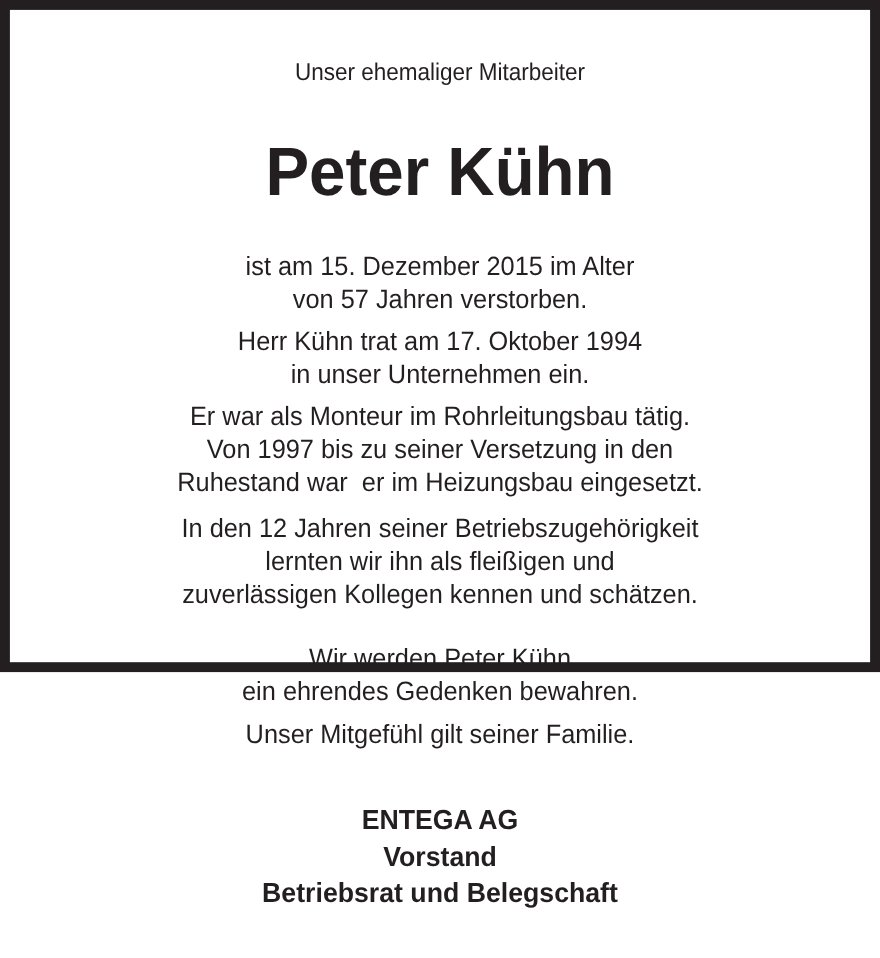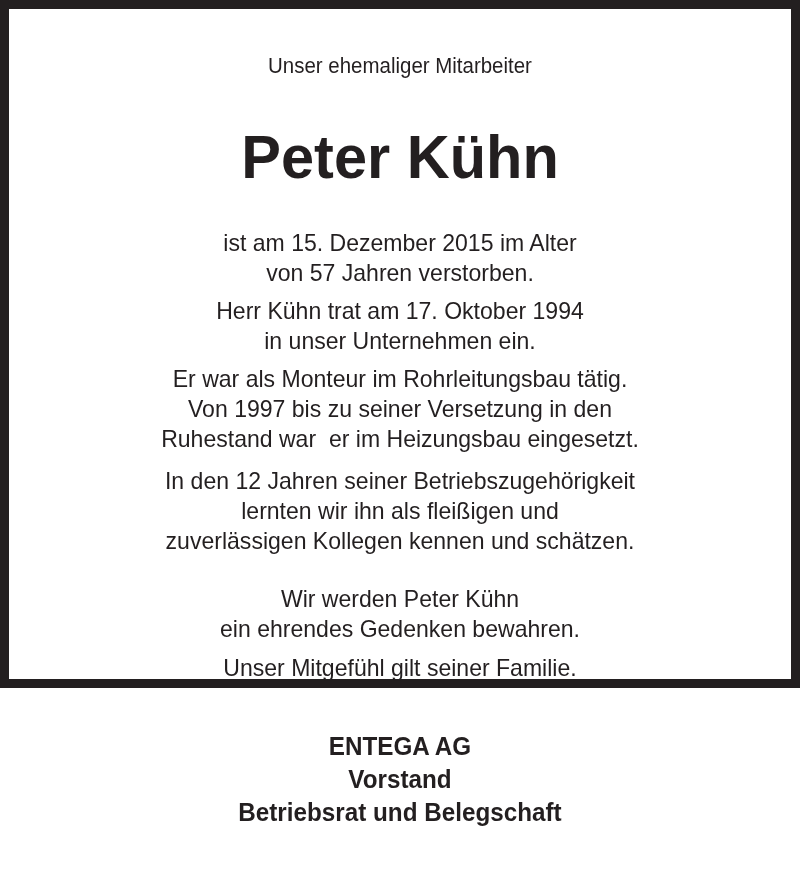--- a/index.html
+++ b/index.html
@@ -1,19 +1,19 @@
 <!DOCTYPE html>
 <html><head>
 <meta charset="utf-8">
 <style>
   html, body { margin: 0; padding: 0; background: #ffffff; }
   body { width: 800px; height: 871px; overflow: hidden; }
   .frame {
     position: absolute; left: 0; top: 0;
-    width: 800px; height: 688px; box-sizing: border-box;
+    width: 800px; height: 611px; box-sizing: border-box;
     border: 9px solid #231f20; background: #ffffff;
     font-family: "Liberation Sans", sans-serif; color: #231f20;
     text-align: center;
   }
   .line { position: absolute; left: 0; right: 0; white-space: pre; }
   .intro { font-size: 22px; transform: scaleX(0.93); }
   .name { font-size: 62px; font-weight: bold; transform: scaleX(0.96); }
   .body { font-size: 24px; transform: scaleX(0.96); }
   .sig { font-size: 25px; font-weight: bold; transform: scaleX(0.97); }
 </style>

